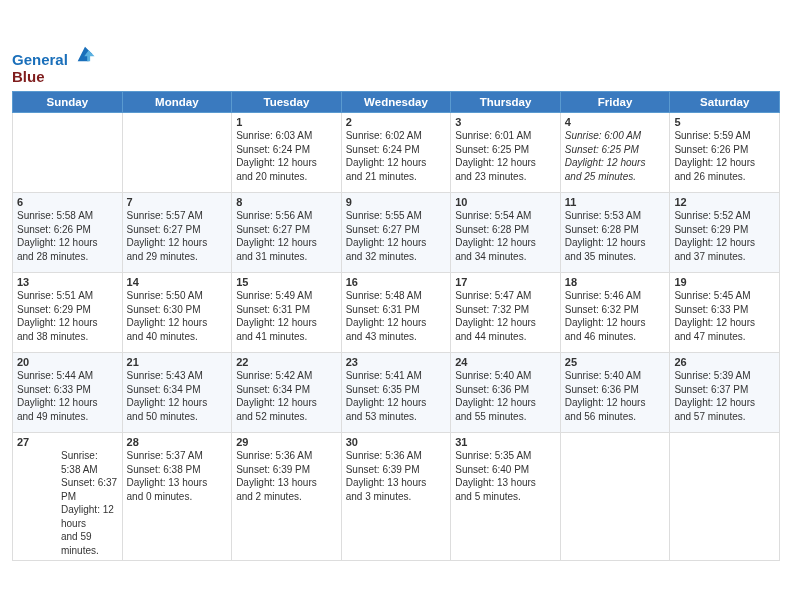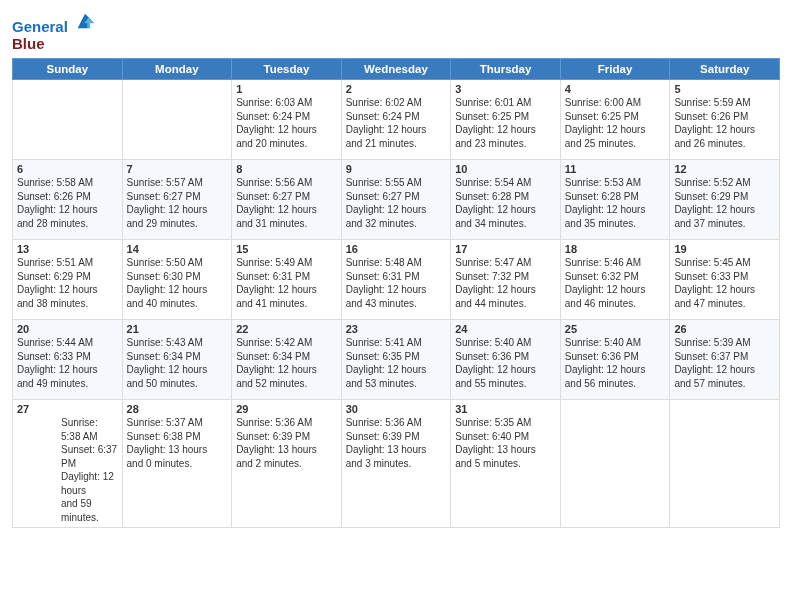--- a/index.html
+++ b/index.html
@@ -13,20 +13,21 @@
     .container {
       width: 792px;
       height: 612px;
       padding: 10px 12px 8px 12px;
     }
     .header {
       display: flex;
       justify-content: space-between;
       align-items: flex-start;
       margin-bottom: 6px;
+      margin-top: 33px;
     }
     .logo {
       display: flex;
       align-items: center;
       gap: 0;
     }
     .logo-text {
       font-size: 15px;
       font-weight: bold;
       color: #333;
@@ -152,21 +153,21 @@
           </td>
           <td>
             <span class="day-number">3</span>
             <div class="cell-content" style="white-space: pre-line;">Sunrise: 6:01 AM
 Sunset: 6:25 PM
 Daylight: 12 hours
 and 23 minutes.</div>
           </td>
           <td>
             <span class="day-number">4</span>
-            <div class="cell-content" style="white-space: pre-line;">Sunrise: 6:00 AM
+            <div class="cell-content" style="white-space: pre-line; font-style: italic;">Sunrise: 6:00 AM
 Sunset: 6:25 PM
 Daylight: 12 hours
 and 25 minutes.</div>
           </td>
           <td>
             <span class="day-number">5</span>
             <div class="cell-content" style="white-space: pre-line;">Sunrise: 5:59 AM
 Sunset: 6:26 PM
 Daylight: 12 hours
 and 26 minutes.</div>

